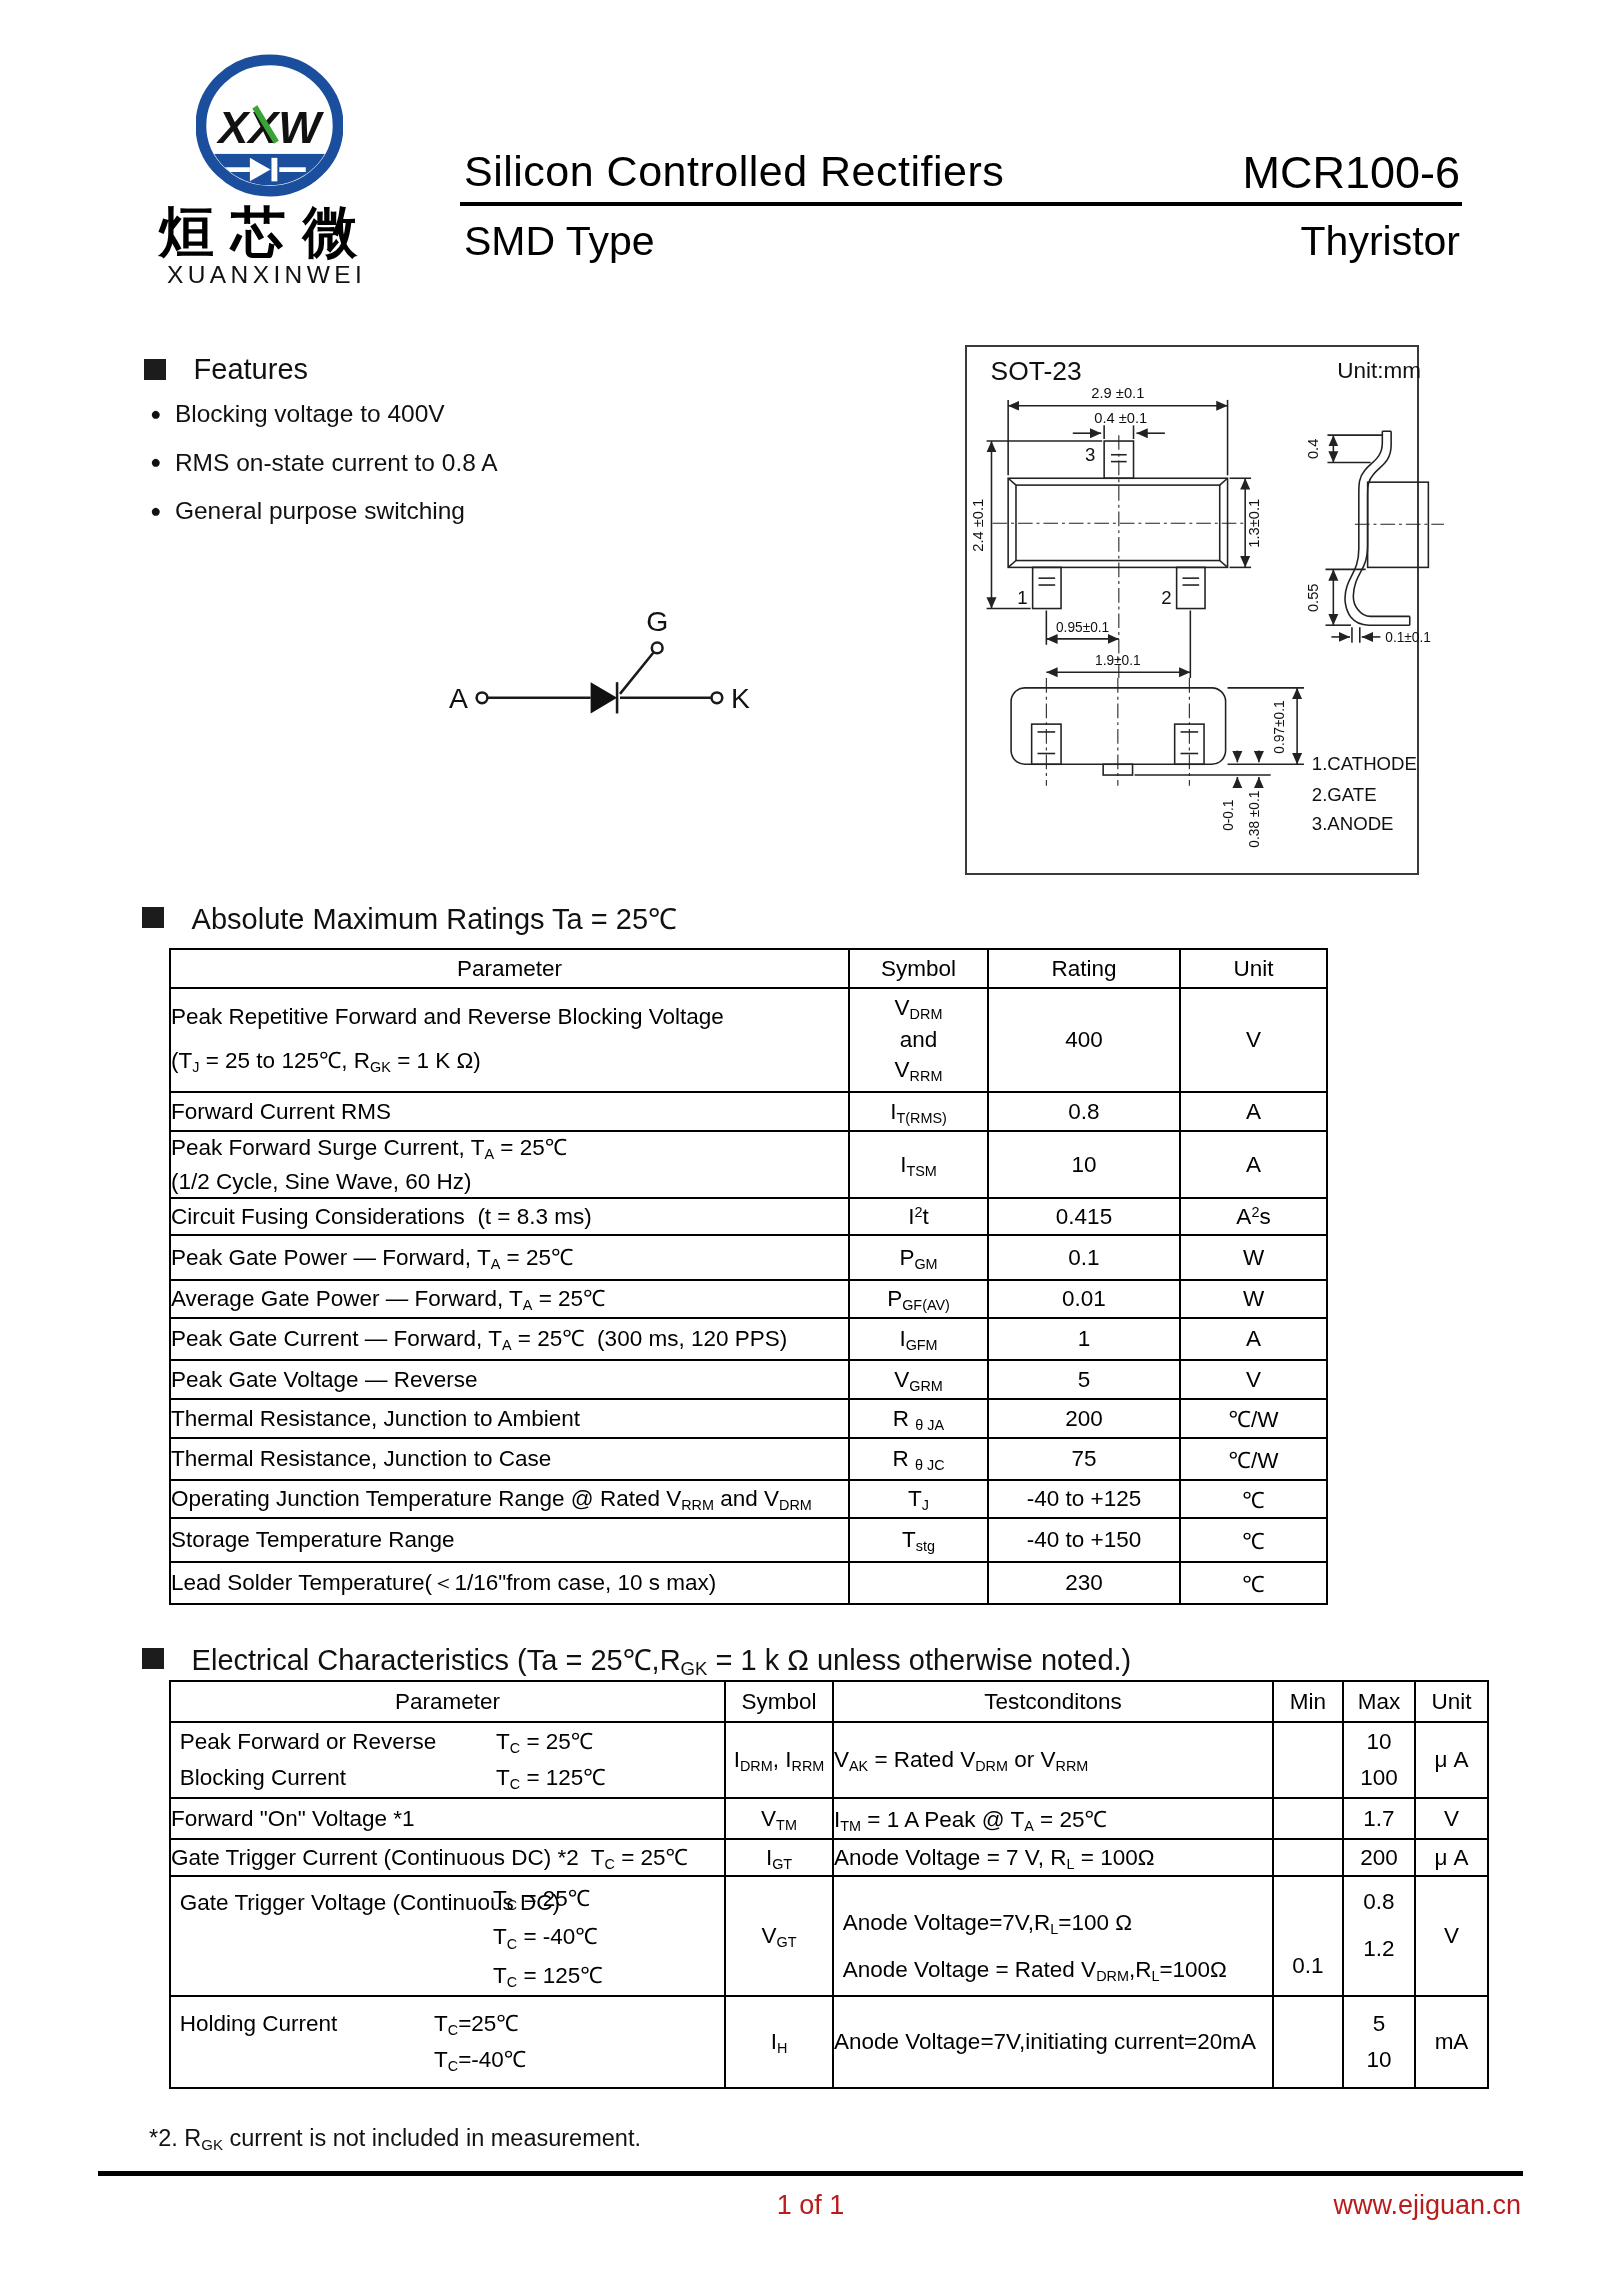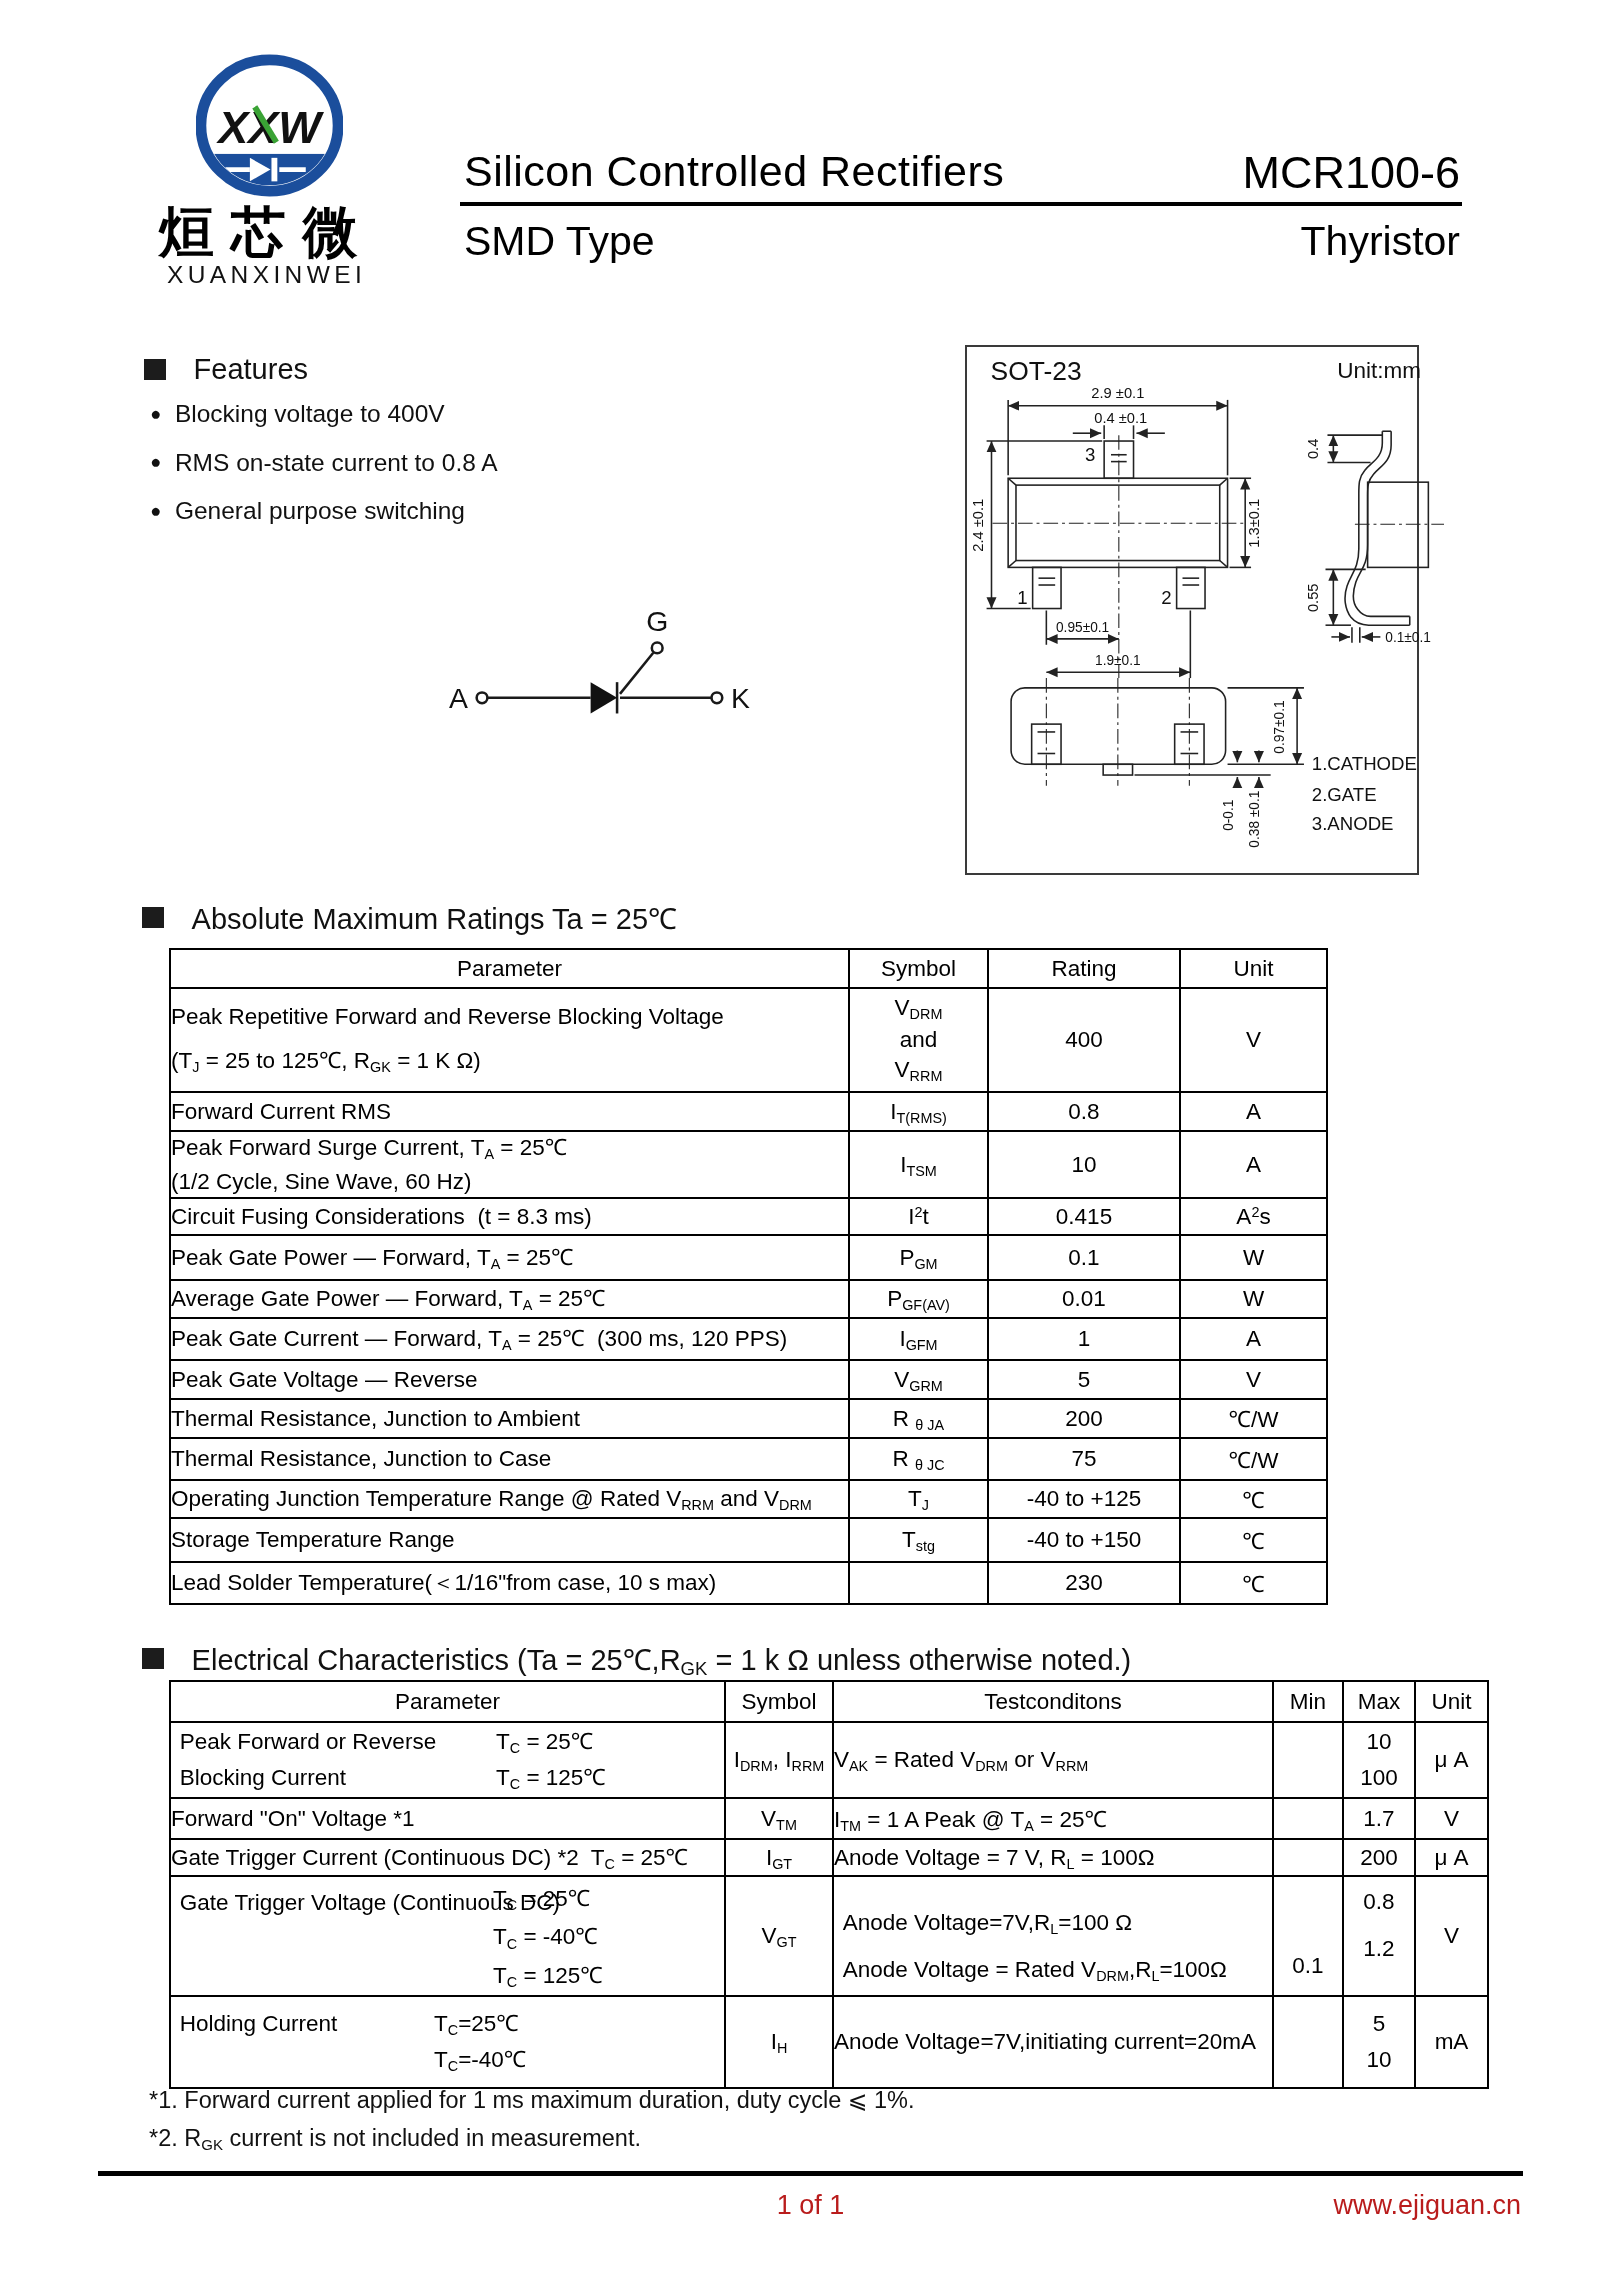--- a/index.html
+++ b/index.html
@@ -472,21 +472,20 @@
         <div class="vstack vs76">
           <span>5</span>
           <span>10</span>
         </div>
       </td>
       <td class="center">mA</td>
     </tr>
   </tbody>
     </table>
 
-  <div class="abs note" style="left:149px;top:2086px">*1. Forward current applied for 1 ms maximum duration, duty cycle ⩽ 1%.</div>
   <div class="abs note" style="left:149px;top:2125px">*2. R<sub>GK</sub> current is not included in measurement.</div>
 
   <div class="abs footer-rule" style="left:98px;top:2171px;width:1425px"></div>
   <div class="abs footer-txt" style="left:0;top:2190px;width:1621px;text-align:center">1 of 1</div>
   <div class="abs footer-txt" style="left:1131px;top:2190px;width:390px;text-align:right">www.ejiguan.cn</div>
 
 </div>
 
 
 </body></html>

